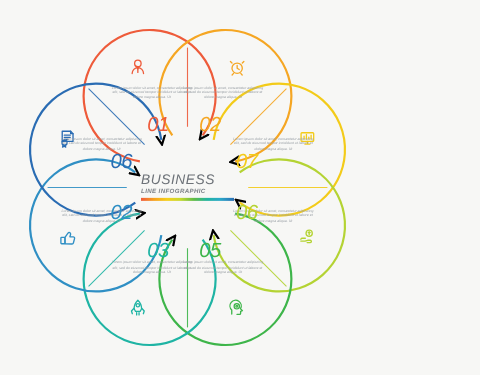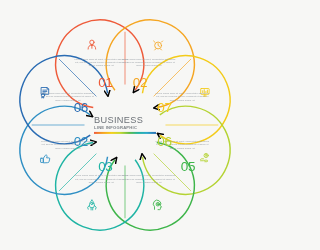--- a/index.html
+++ b/index.html
@@ -1,17 +1,17 @@
 <!DOCTYPE html>
 <html><head>
 <meta charset="utf-8">
 <style>
   html,body{margin:0;padding:0;}
   body{width:250px;height:250px;background:#f7f7f5;font-family:"Liberation Sans",sans-serif;overflow:hidden;position:relative;}
-  #stage{position:absolute;inset:0;width:250px;height:250px;}
+  #stage{position:absolute;inset:0;width:250px;height:250px;font-style:italic;}
   svg.layer{position:absolute;left:0;top:0;width:250px;height:250px;}
   .petal-text{position:absolute;width:54px;text-align:center;font-size:2.35px;line-height:1.42;color:#9aa0a6;letter-spacing:.02px;}
   .petal-num{position:absolute;font-size:13.5px;font-weight:400;letter-spacing:-.3px;font-family:"Liberation Sans",sans-serif;}
   .center-wrap{position:absolute;left:50%;top:50%;transform:translate(-50%,-50%);text-align:left;width:62px;}
   .c-title{font-size:9.2px;font-weight:400;color:#6d7278;letter-spacing:.35px;line-height:1;}
   .c-sub{font-size:4.1px;font-weight:700;color:#7c8187;letter-spacing:.25px;margin-top:1.2px;line-height:1;}
   .c-bar{margin-top:1.6px;height:2.1px;width:100%;
     background:linear-gradient(90deg,#f05a3c 0%,#f6a11f 14%,#f5cf1b 28%,#c7d92e 42%,#5fbb46 57%,#22b4a0 71%,#2aa8c9 85%,#2a6fb5 100%);}
 </style>
 </head>
@@ -102,21 +102,21 @@
       <div class="petal-text" style="left: 121.726px; top: 174.204px;">Lorem ipsum dolor sit amet, consectetur adipiscing elit, sed do eiusmod tempor incididunt ut labore et dolore magna aliqua. Ut</div>
       <div class="petal-text" style="left: 74.2736px; top: 174.204px;">Lorem ipsum dolor sit amet, consectetur adipiscing elit, sed do eiusmod tempor incididunt ut labore et dolore magna aliqua. Ut</div>
       <div class="petal-text" style="left: 40.7195px; top: 140.109px;">Lorem ipsum dolor sit amet, consectetur adipiscing elit, sed do eiusmod tempor incididunt ut labore et dolore magna aliqua. Ut</div>
       <div class="petal-text" style="left: 40.7195px; top: 91.8909px;">Lorem ipsum dolor sit amet, consectetur adipiscing elit, sed do eiusmod tempor incididunt ut labore et dolore magna aliqua. Ut</div>
     </div>
   <div id="nums">
       <div class="petal-num" style="color: rgb(238, 91, 58); left: 98.1568px; top: 75.1298px;">01</div>
       <div class="petal-num" style="color: rgb(245, 166, 35); left: 132.843px; top: 75.1298px;">02</div>
       <div class="petal-num" style="color: rgb(243, 203, 25); left: 157.37px; top: 99.6568px;">07</div>
       <div class="petal-num" style="color: rgb(180, 211, 51); left: 157.37px; top: 134.343px;">06</div>
-      <div class="petal-num" style="color: rgb(62, 181, 74); left: 132.843px; top: 158.87px; margin-left: 48px;">05</div>
+      <div class="petal-num" style="color: rgb(62, 181, 74); left: 132.843px; top: 158.87px;">05</div>
       <div class="petal-num" style="color: rgb(31, 180, 164); left: 98.1568px; top: 158.87px;">03</div>
       <div class="petal-num" style="color: rgb(47, 143, 196); left: 73.6298px; top: 134.343px;">02</div>
       <div class="petal-num" style="color: rgb(42, 108, 179); left: 73.6298px; top: 99.6568px;">06</div>
     </div>
 
   <div class="center-wrap">
     <div class="c-title">BUSINESS</div>
     <div class="c-sub">LINE INFOGRAPHIC</div>
     <div class="c-bar"></div>
   </div>

